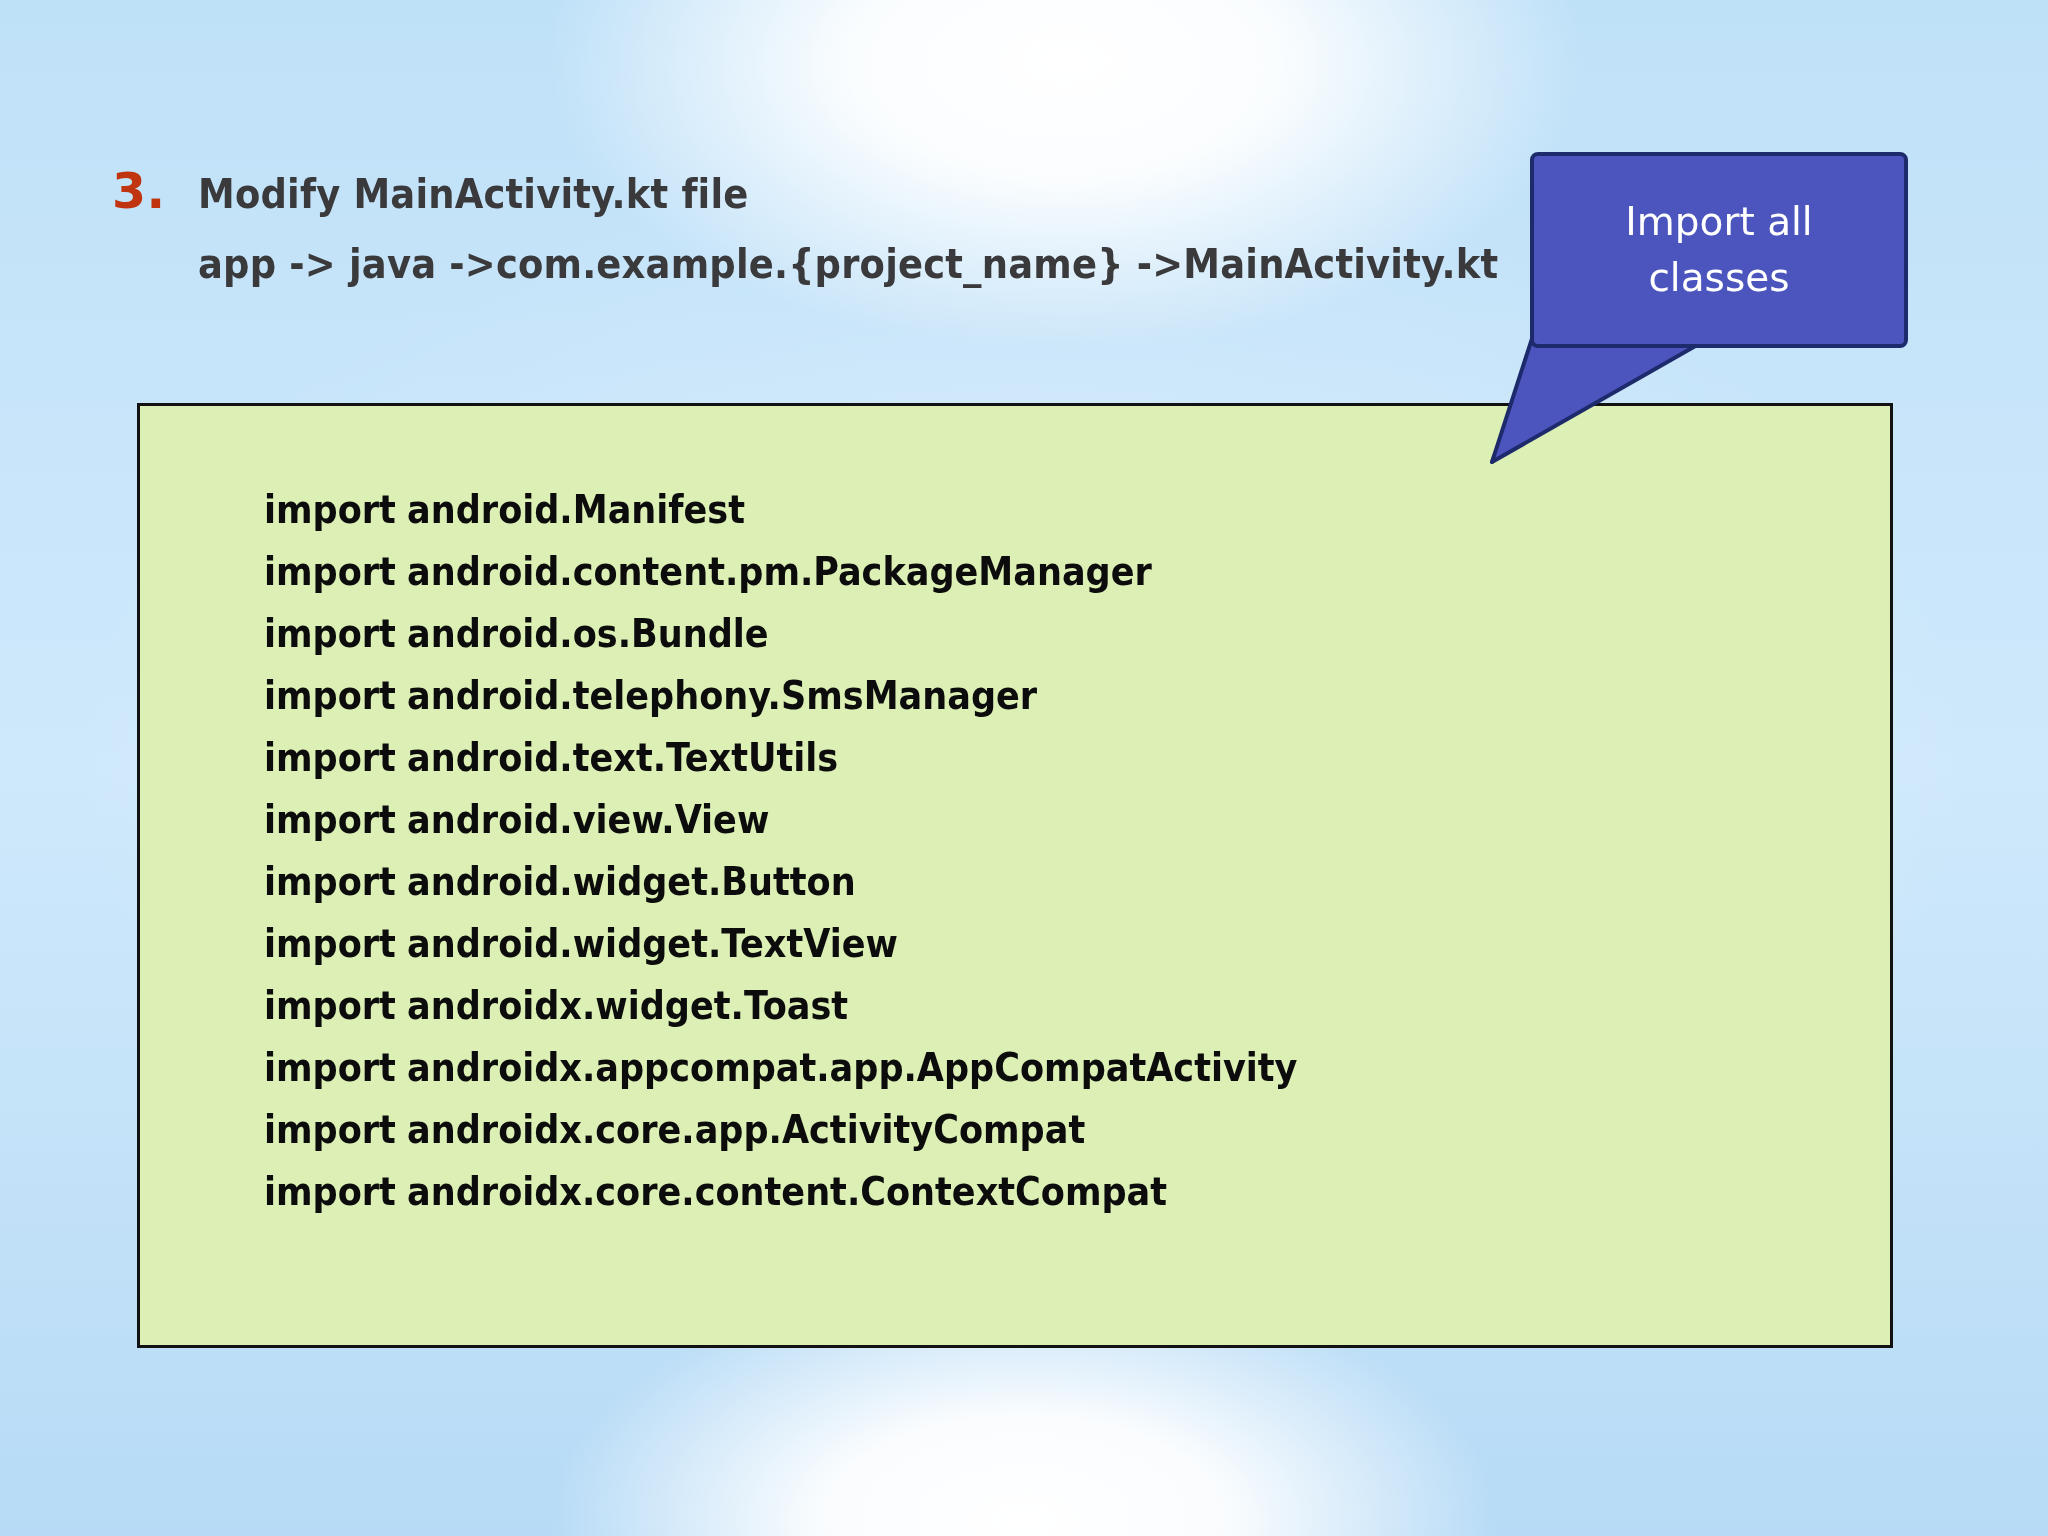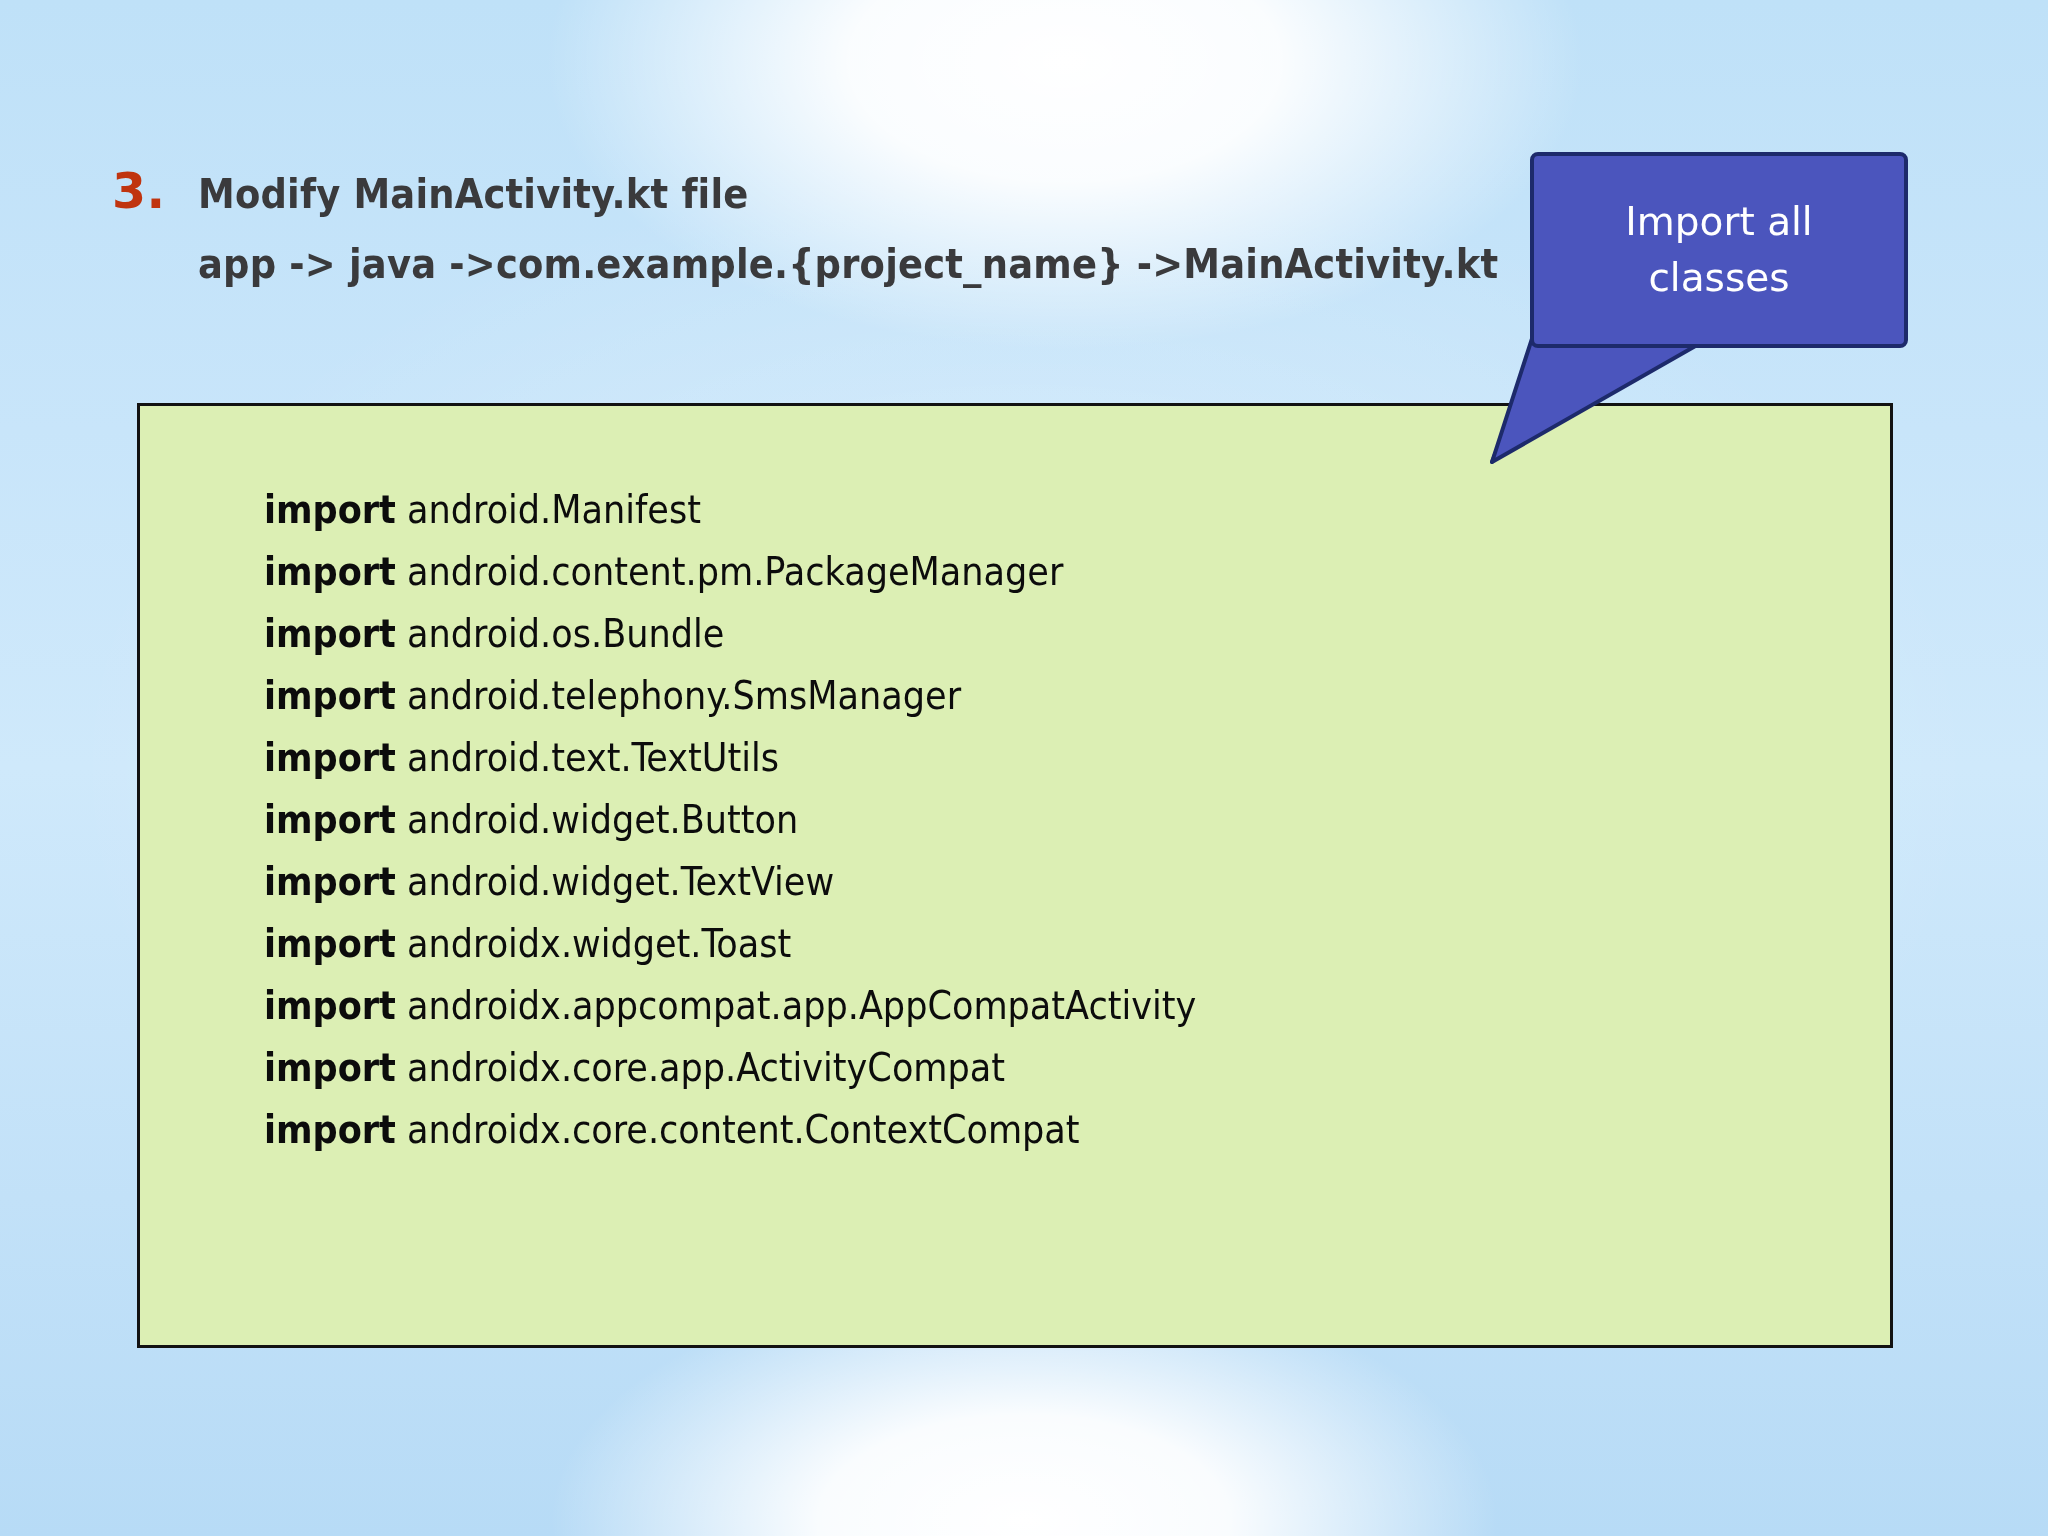--- a/index.html
+++ b/index.html
@@ -90,21 +90,21 @@
     font-family: "DejaVu Sans Condensed", "DejaVu Sans", sans-serif;
     font-size: 39px;
     line-height: 62px;
     color: #0c0c0c;
     white-space: nowrap;
   }
   .kw {
     font-weight: bold;
   }
   .pkg {
-    font-weight: normal;
+    font-weight: bold;
   }
 
   
   #callout {
     position: absolute;
     left: 1470px;
     top: 140px;
     width: 470px;
     height: 340px;
   }
@@ -169,20 +169,24 @@
       <div class="code-line">
         <span class="kw">import</span>
         <span class="pkg">android.telephony.SmsManager</span>
       </div>
       <div class="code-line">
         <span class="kw">import</span>
         <span class="pkg">android.text.TextUtils</span>
       </div>
       <div class="code-line">
         <span class="kw">import</span>
+        <span class="pkg">android.view.View</span>
+      </div>
+      <div class="code-line">
+        <span class="kw">import</span>
         <span class="pkg">android.widget.Button</span>
       </div>
       <div class="code-line">
         <span class="kw">import</span>
         <span class="pkg">android.widget.TextView</span>
       </div>
       <div class="code-line">
         <span class="kw">import</span>
         <span class="pkg">androidx.widget.Toast</span>
       </div>

